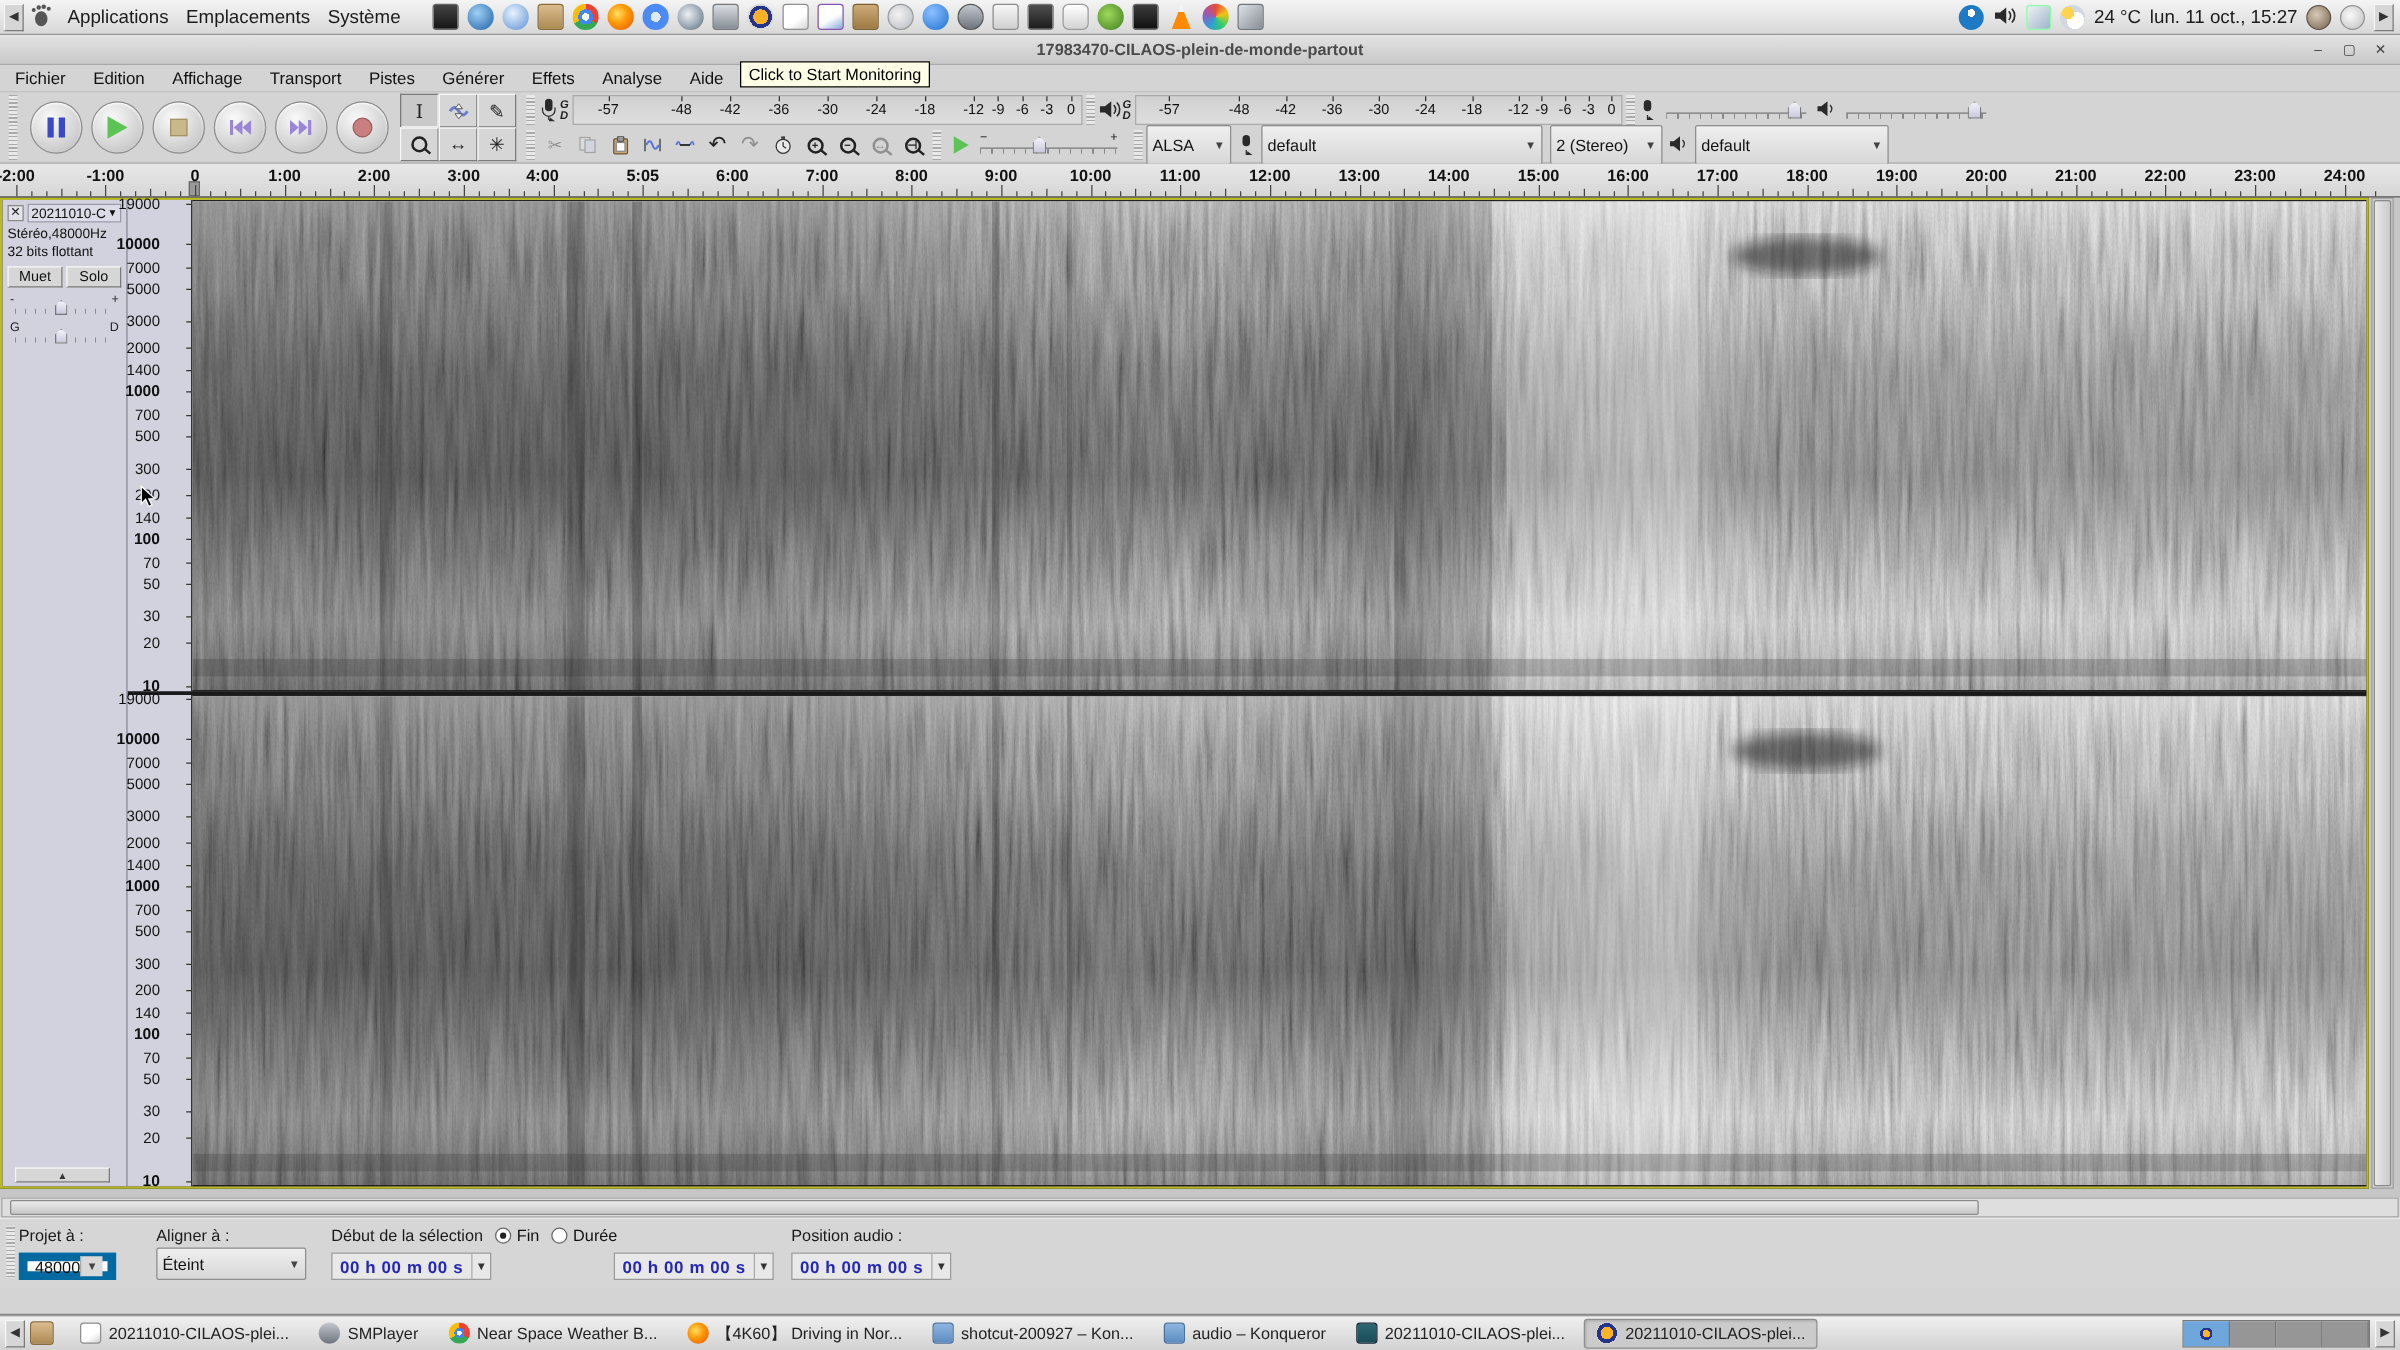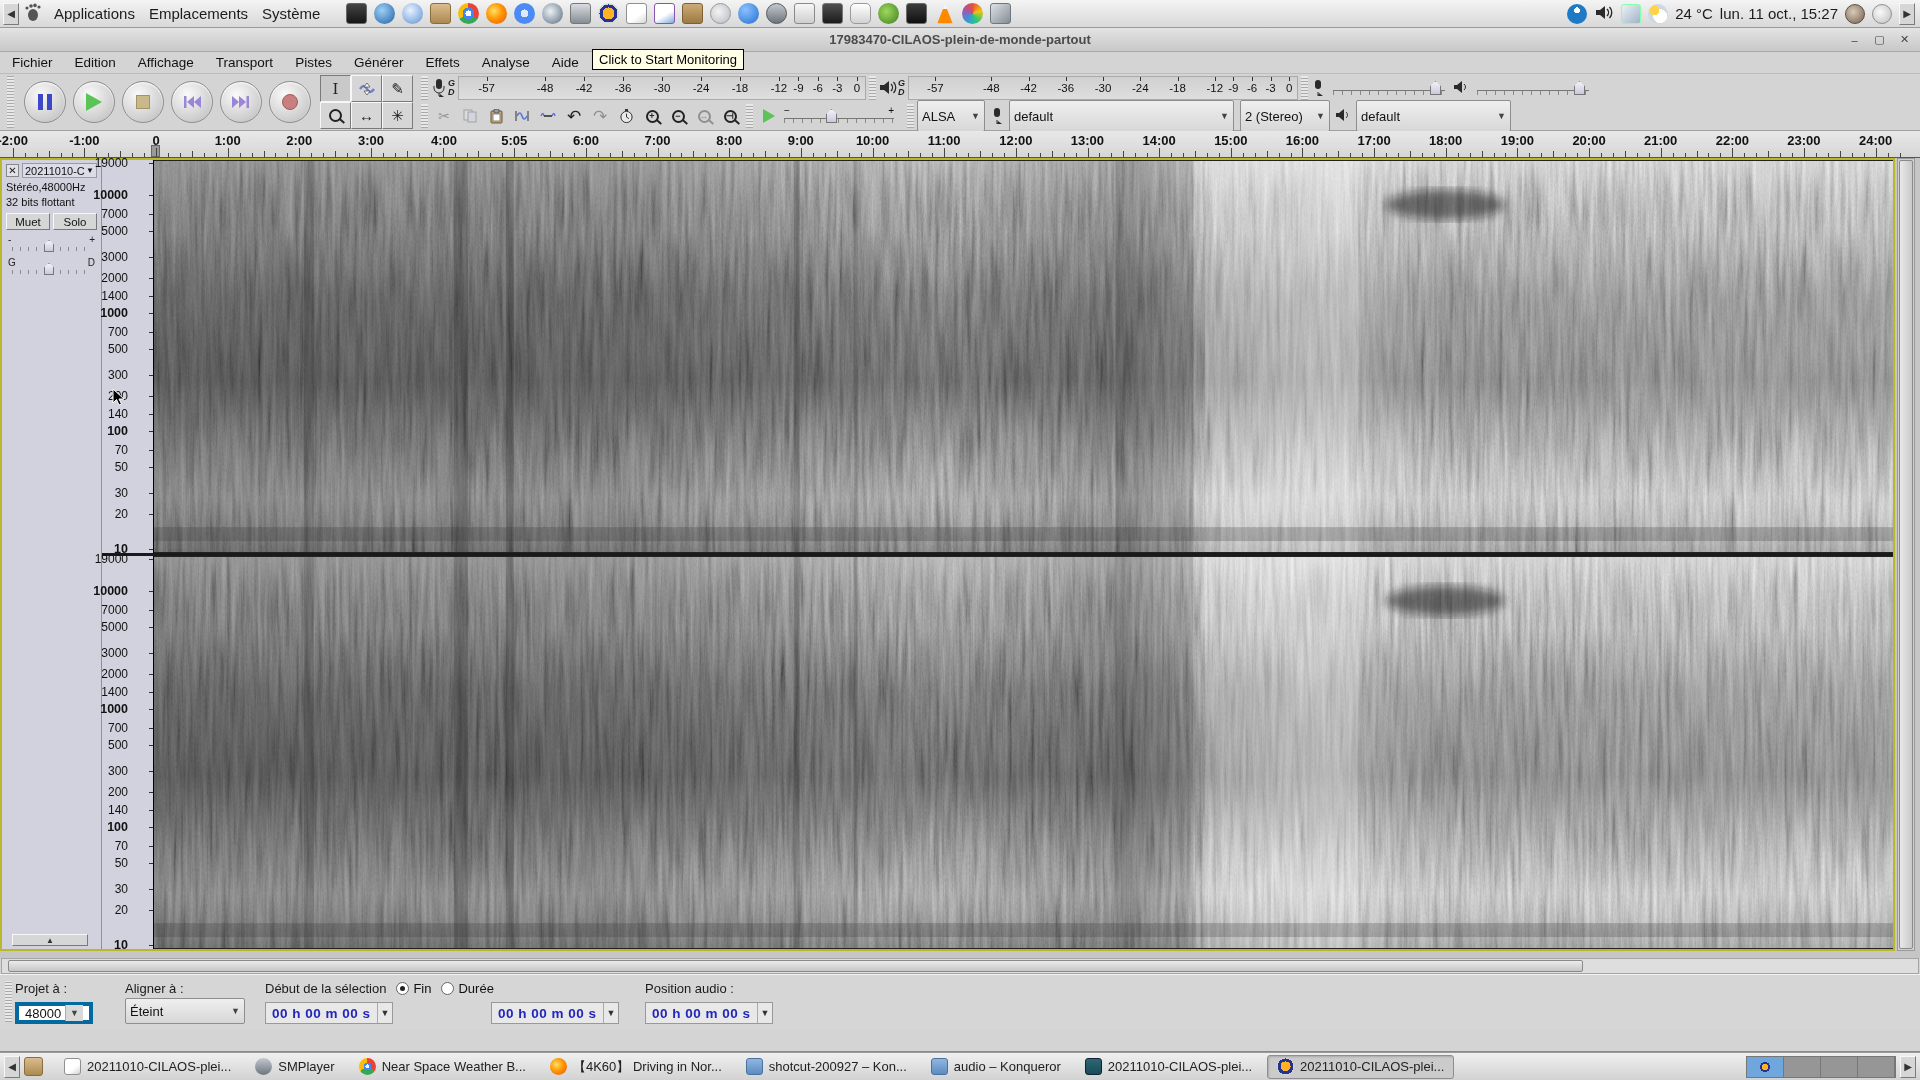--- a/index.html
+++ b/index.html
@@ -121,21 +121,21 @@
 #hscroll .hthumb{position:absolute;left:6px;top:1px;height:12px;width:1575px;background:linear-gradient(#ececec,#c6c6c6);border:1px solid #8a8a8a;border-radius:2px}
 #selbar{height:56px;background:#d6d6d6;border-top:1px solid #f2f2f2;display:flex;padding:4px 2px 6px 2px}
 .sel-group{display:flex;flex-direction:column;justify-content:space-between;margin-right:14px}
 .sel-label{font-size:13px;color:#1a1a1a;white-space:nowrap;padding:2px 0}
 .sel-label-row{display:flex;align-items:center;gap:10px}
 .radio{display:flex;align-items:center;gap:4px;font-size:13px}
 .rdot{width:13px;height:13px;border-radius:50%;border:1px solid #666;background:#fff;position:relative}
 .rdot.on::after{content:"";position:absolute;inset:3px;border-radius:50%;background:#222}
 .timefield{height:22px;display:flex;align-items:center;background:#e8e8e8;border:1px solid #999;padding:0 2px 0 6px;color:#2326bb;font-weight:bold;font-size:13.5px;letter-spacing:.5px;white-space:nowrap}
 .timefield .arr{margin-left:6px;font-size:9px;color:#333;border-left:1px solid #aaa;padding-left:3px;height:100%;display:flex;align-items:center}
-.ratebox{height:22px;display:flex;align-items:center;background:#fff;border:4px solid #0369a1;padding:0 6px;width:78px;font-size:13px}
+.ratebox{height:22px;display:flex;align-items:center;background:#fff;border:7px solid #0369a1;padding:0 6px;width:78px;font-size:13px}
 .ratebox .arr{margin-left:auto;font-size:9px;color:#444;background:#d9d9d9;padding:3px 4px;border-left:1px solid #aaa}
 #statusbar{height:22px;background:#d6d6d6;border-top:1px solid #adadad;display:flex;align-items:center;font-size:13px;color:#1a1a1a}
 #status-state{padding-left:8px;width:140px}
 #status-msg{padding-left:66px}
 
 #taskbar{position:absolute;left:0;top:1052px;width:1920px;height:28px;background:linear-gradient(#f0f0f0,#d2d2d2);border-top:1px solid #9a9a9a;display:flex;align-items:center;gap:4px;padding:0 4px}
 .task{display:flex;align-items:center;gap:6px;height:24px;padding:0 9px;max-width:200px;border-radius:3px}
 .task .tl{font-size:13px;color:#222;white-space:nowrap;overflow:hidden;text-overflow:ellipsis}
 .task.on{background:#cbcbcb;border:1px solid #8e8e8e;box-shadow:inset 1px 1px 2px #aaa}
 .ti{width:17px;height:17px;border-radius:3px;flex:0 0 auto}
@@ -479,21 +479,21 @@
   </div>
 
   <div id="ruler-row">
     <span id="playhead"></span>
   <span class="tl-lab" style="left:12.699999999999989px">-2:00</span>
       <span class="tl-lab" style="left:84.35px">-1:00</span>
       <span class="tl-lab" style="left:156px">0</span>
       <span class="tl-lab" style="left:227.65px">1:00</span>
       <span class="tl-lab" style="left:299.3px">2:00</span>
       <span class="tl-lab" style="left:370.95000000000005px">3:00</span>
-      <span class="tl-lab" style="left:444px">4:00</span>
+      <span class="tl-lab" style="left:434px">4:00</span>
       <span class="tl-lab" style="left:514.25px">5:05</span>
       <span class="tl-lab" style="left:585.9000000000001px">6:00</span>
       <span class="tl-lab" style="left:657.5500000000001px">7:00</span>
       <span class="tl-lab" style="left:729.2px">8:00</span>
       <span class="tl-lab" style="left:800.85px">9:00</span>
       <span class="tl-lab" style="left:872.5px">10:00</span>
       <span class="tl-lab" style="left:944.1500000000001px">11:00</span>
       <span class="tl-lab" style="left:1015.8000000000001px">12:00</span>
       <span class="tl-lab" style="left:1087.45px">13:00</span>
       <span class="tl-lab" style="left:1159.1000000000001px">14:00</span>
@@ -947,21 +947,21 @@
             <span class="arr">▼</span>
           </div>
       </div>
     </div>
     <div class="sel-group" style="width:128px;justify-content:flex-end">
       <div class="timefield">
           <span>00 h 00 m 00 s</span>
           <span class="arr">▼</span>
         </div>
     </div>
-    <div class="sel-group" style="margin-left:12px">
+    <div class="sel-group" style="">
       <span class="sel-label">Position audio :</span>
       <div style="display:flex">
         <div class="timefield">
             <span>00 h 00 m 00 s</span>
             <span class="arr">▼</span>
           </div>
       </div>
     </div>
   </div>
 

